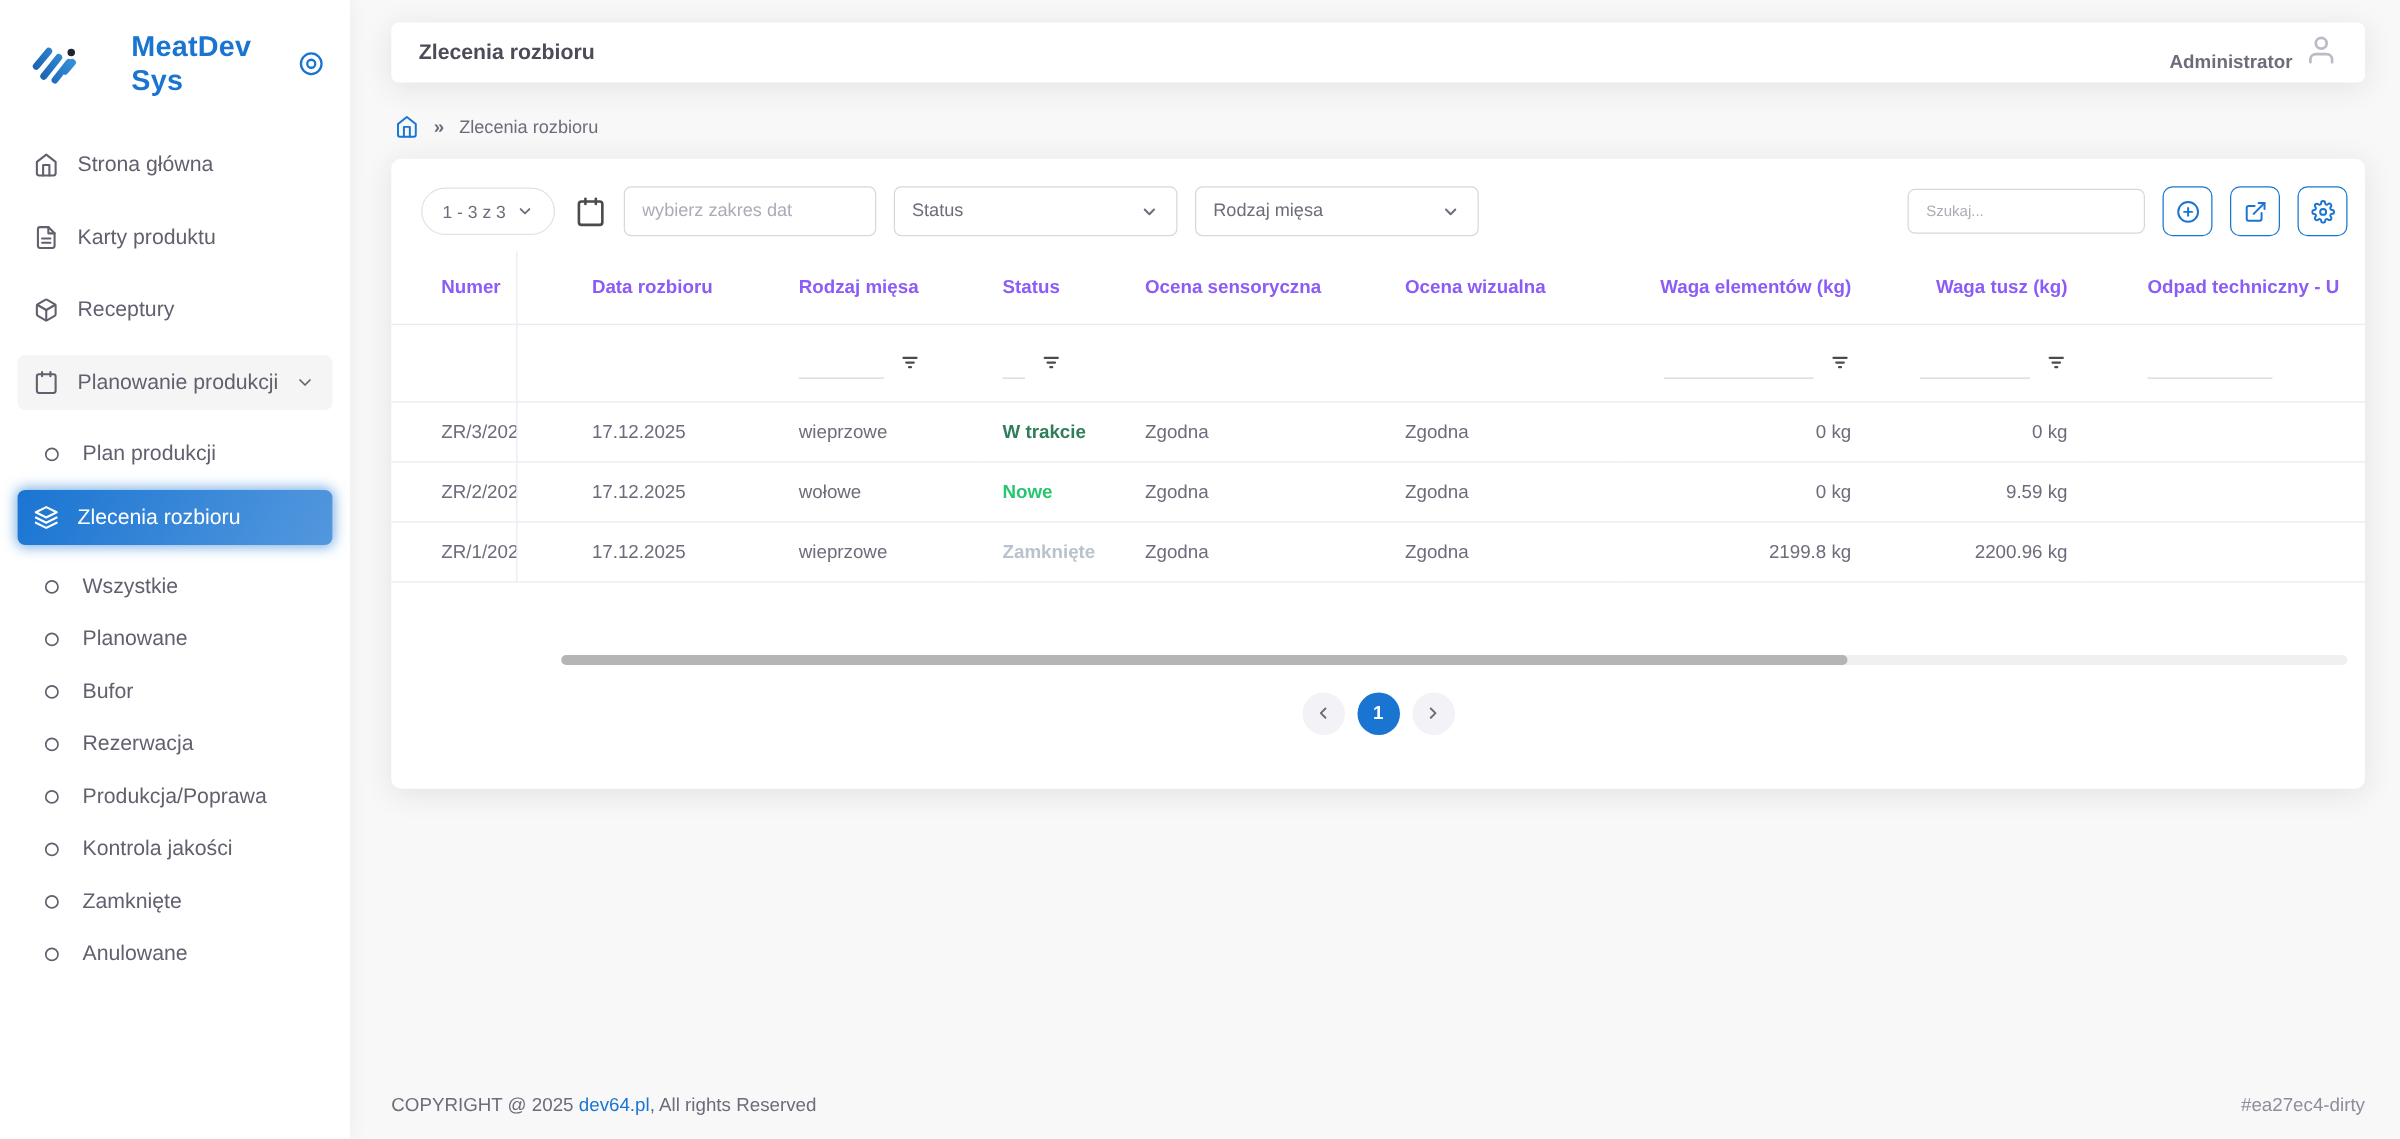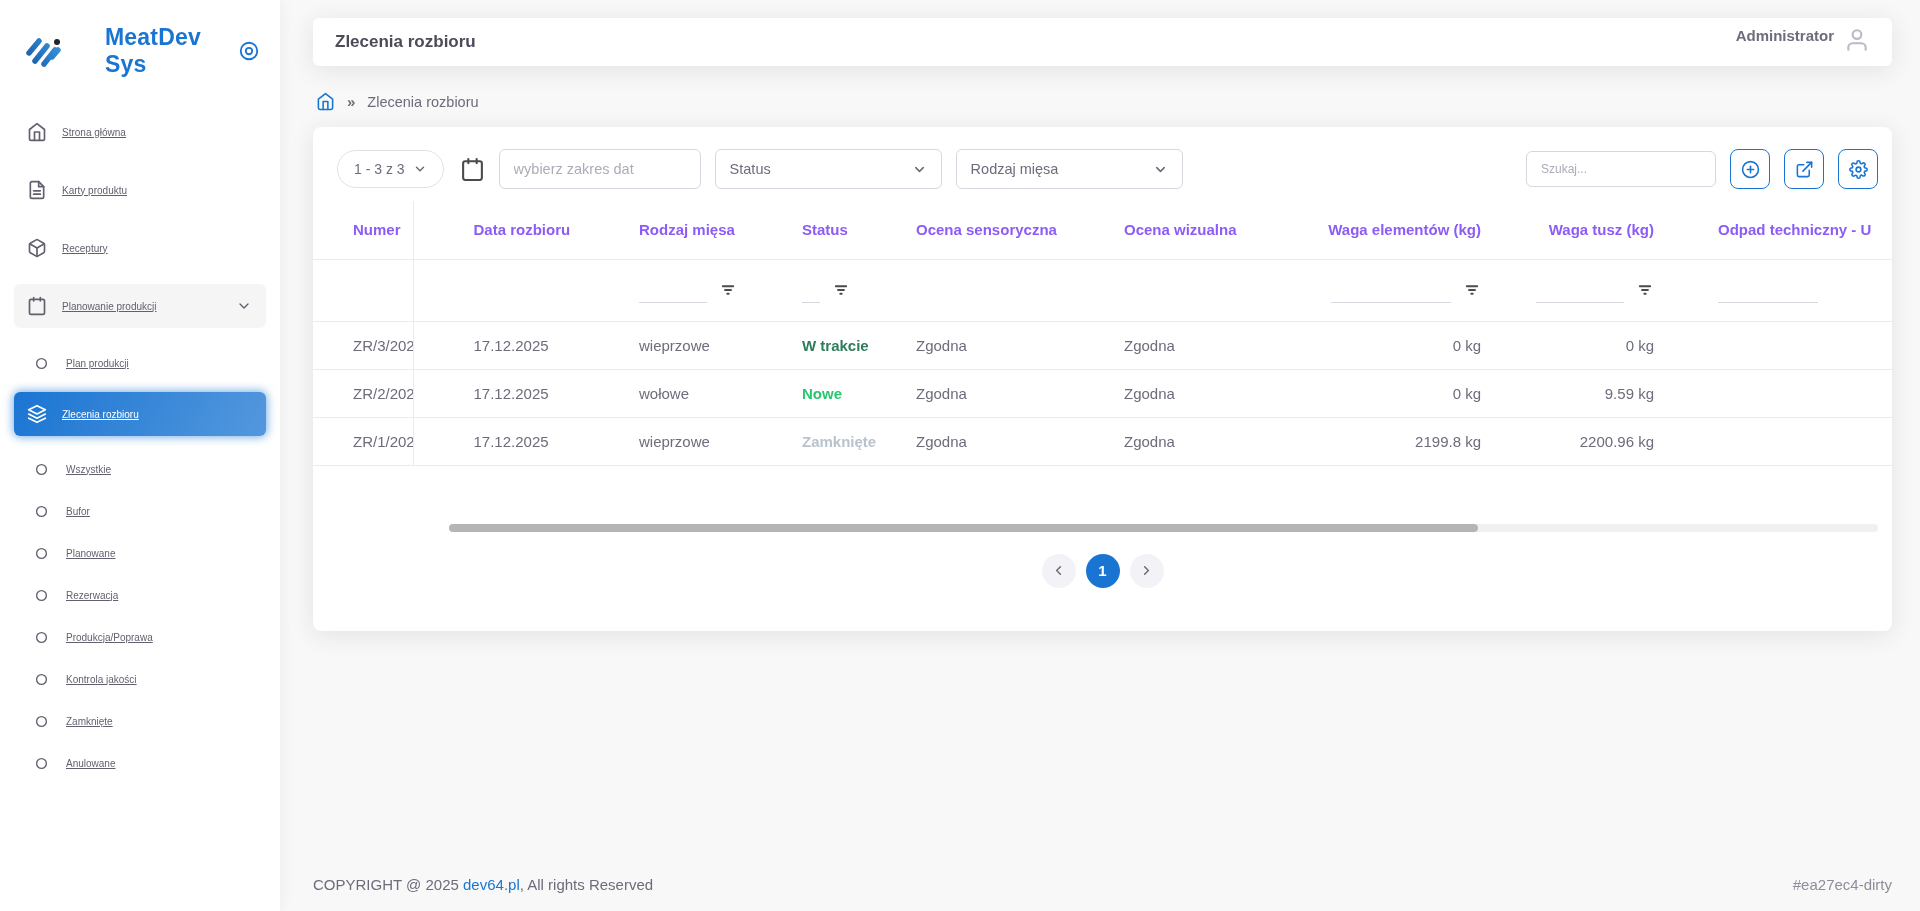--- a/index.html
+++ b/index.html
@@ -11,38 +11,38 @@
 
   
   .sidebar { width:280px; height:911px; background:#fff; flex:0 0 280px;
     box-shadow:0 0 15px rgba(34,41,47,.06); z-index:5; padding:18px 0 0 0; }
   .logo-row { display:flex; align-items:center; padding:6px 20px 6px 24px;gap:33px; }
   .logo-mark { width:40px; height:36px; display:inline-flex; }
   .logo-text { font-size:23px; font-weight:800; color:#1a75d2; margin-left:8px; letter-spacing:.2px; }
   .logo-toggle { margin-left:auto; color:#1a75d2; display:inline-flex; cursor:pointer; }
   .nav { padding:26px 0 0 0; }
   .nav-item { display:flex; align-items:center; height:44px; margin:0 14px 14px 14px;
-    padding:0 14px 0 12px; border-radius:6px; color:#625f6e; font-size:10px; cursor:pointer;text-decoration:underline; }
+    padding:0 14px 0 12px; border-radius:6px; color:#625f6e; font-size:17px; cursor:pointer; }
   .nav-item .ic { display:inline-flex; width:22px; justify-content:center; }
   .nav-item .lbl { margin-left:14px; white-space:nowrap; }
   .nav-item svg { stroke:#625f6e; }
   .nav-item.group { background:#f5f5f5; }
   .nav-item.group .chev { margin-left:auto; display:inline-flex; }
   .nav-item.child { height:42px; margin-bottom:0; padding-left:16px; }
   .nav-item.active { background:linear-gradient(118deg,#1a75d2,rgba(26,117,210,.75));
     box-shadow:0 0 10px 1px rgba(26,117,210,.6); color:#fff; margin:8px 14px 12px 14px; }
   .nav-item.active svg { stroke:#fff; }
 
   
   .main { flex:1; display:flex; flex-direction:column; height:911px; overflow:hidden; }
   .topbar { height:48px; background:#fff; border-radius:6px; margin:18px 28px 0 33px;
     box-shadow:0 4px 24px rgba(34,41,47,.1); display:flex; align-items:center;
     padding:0 22px; }
   .topbar-title { font-size:17px; font-weight:700; color:#4b4b5a; }
-  .topbar-user { margin-left:auto; display:flex; align-items:flex-start; gap:10px; }
+  .topbar-user { margin-left:auto; display:flex; align-items:flex-end; gap:10px; }
   .topbar-user .uname { font-size:15px; font-weight:600; color:#6e6b7b; }
   .topbar-user svg { stroke:#b9bcc4; }
 
   .breadcrumb { display:flex; align-items:center; gap:12px; margin:26px 33px 0 36px;
     font-size:14.5px; color:#6e6b7b; }
   .breadcrumb .home-ic { display:inline-flex; color:#1a75d2; cursor:pointer; }
   .breadcrumb .sep { font-weight:700; color:#6e6b7b; font-size:15px; }
 
   
   .card { background:#fff; border-radius:8px; margin:16px 28px 0 33px; height:504px;
@@ -214,29 +214,29 @@
             </svg>
           </span>
         <span class="lbl">Wszystkie</span>
       </a>
       <a class="nav-item child">
         <span class="ic">
             <svg width="13" height="13" viewBox="0 0 24 24" fill="none" stroke-width="2.5">
               <circle cx="12" cy="12" r="9"></circle>
             </svg>
           </span>
+        <span class="lbl">Planowane</span>
+      </a>
+      <a class="nav-item child">
+        <span class="ic">
+            <svg width="13" height="13" viewBox="0 0 24 24" fill="none" stroke-width="2.5">
+              <circle cx="12" cy="12" r="9"></circle>
+            </svg>
+          </span>
         <span class="lbl">Bufor</span>
-      </a>
-      <a class="nav-item child">
-        <span class="ic">
-            <svg width="13" height="13" viewBox="0 0 24 24" fill="none" stroke-width="2.5">
-              <circle cx="12" cy="12" r="9"></circle>
-            </svg>
-          </span>
-        <span class="lbl">Planowane</span>
       </a>
       <a class="nav-item child">
         <span class="ic">
             <svg width="13" height="13" viewBox="0 0 24 24" fill="none" stroke-width="2.5">
               <circle cx="12" cy="12" r="9"></circle>
             </svg>
           </span>
         <span class="lbl">Rezerwacja</span>
       </a>
       <a class="nav-item child">

